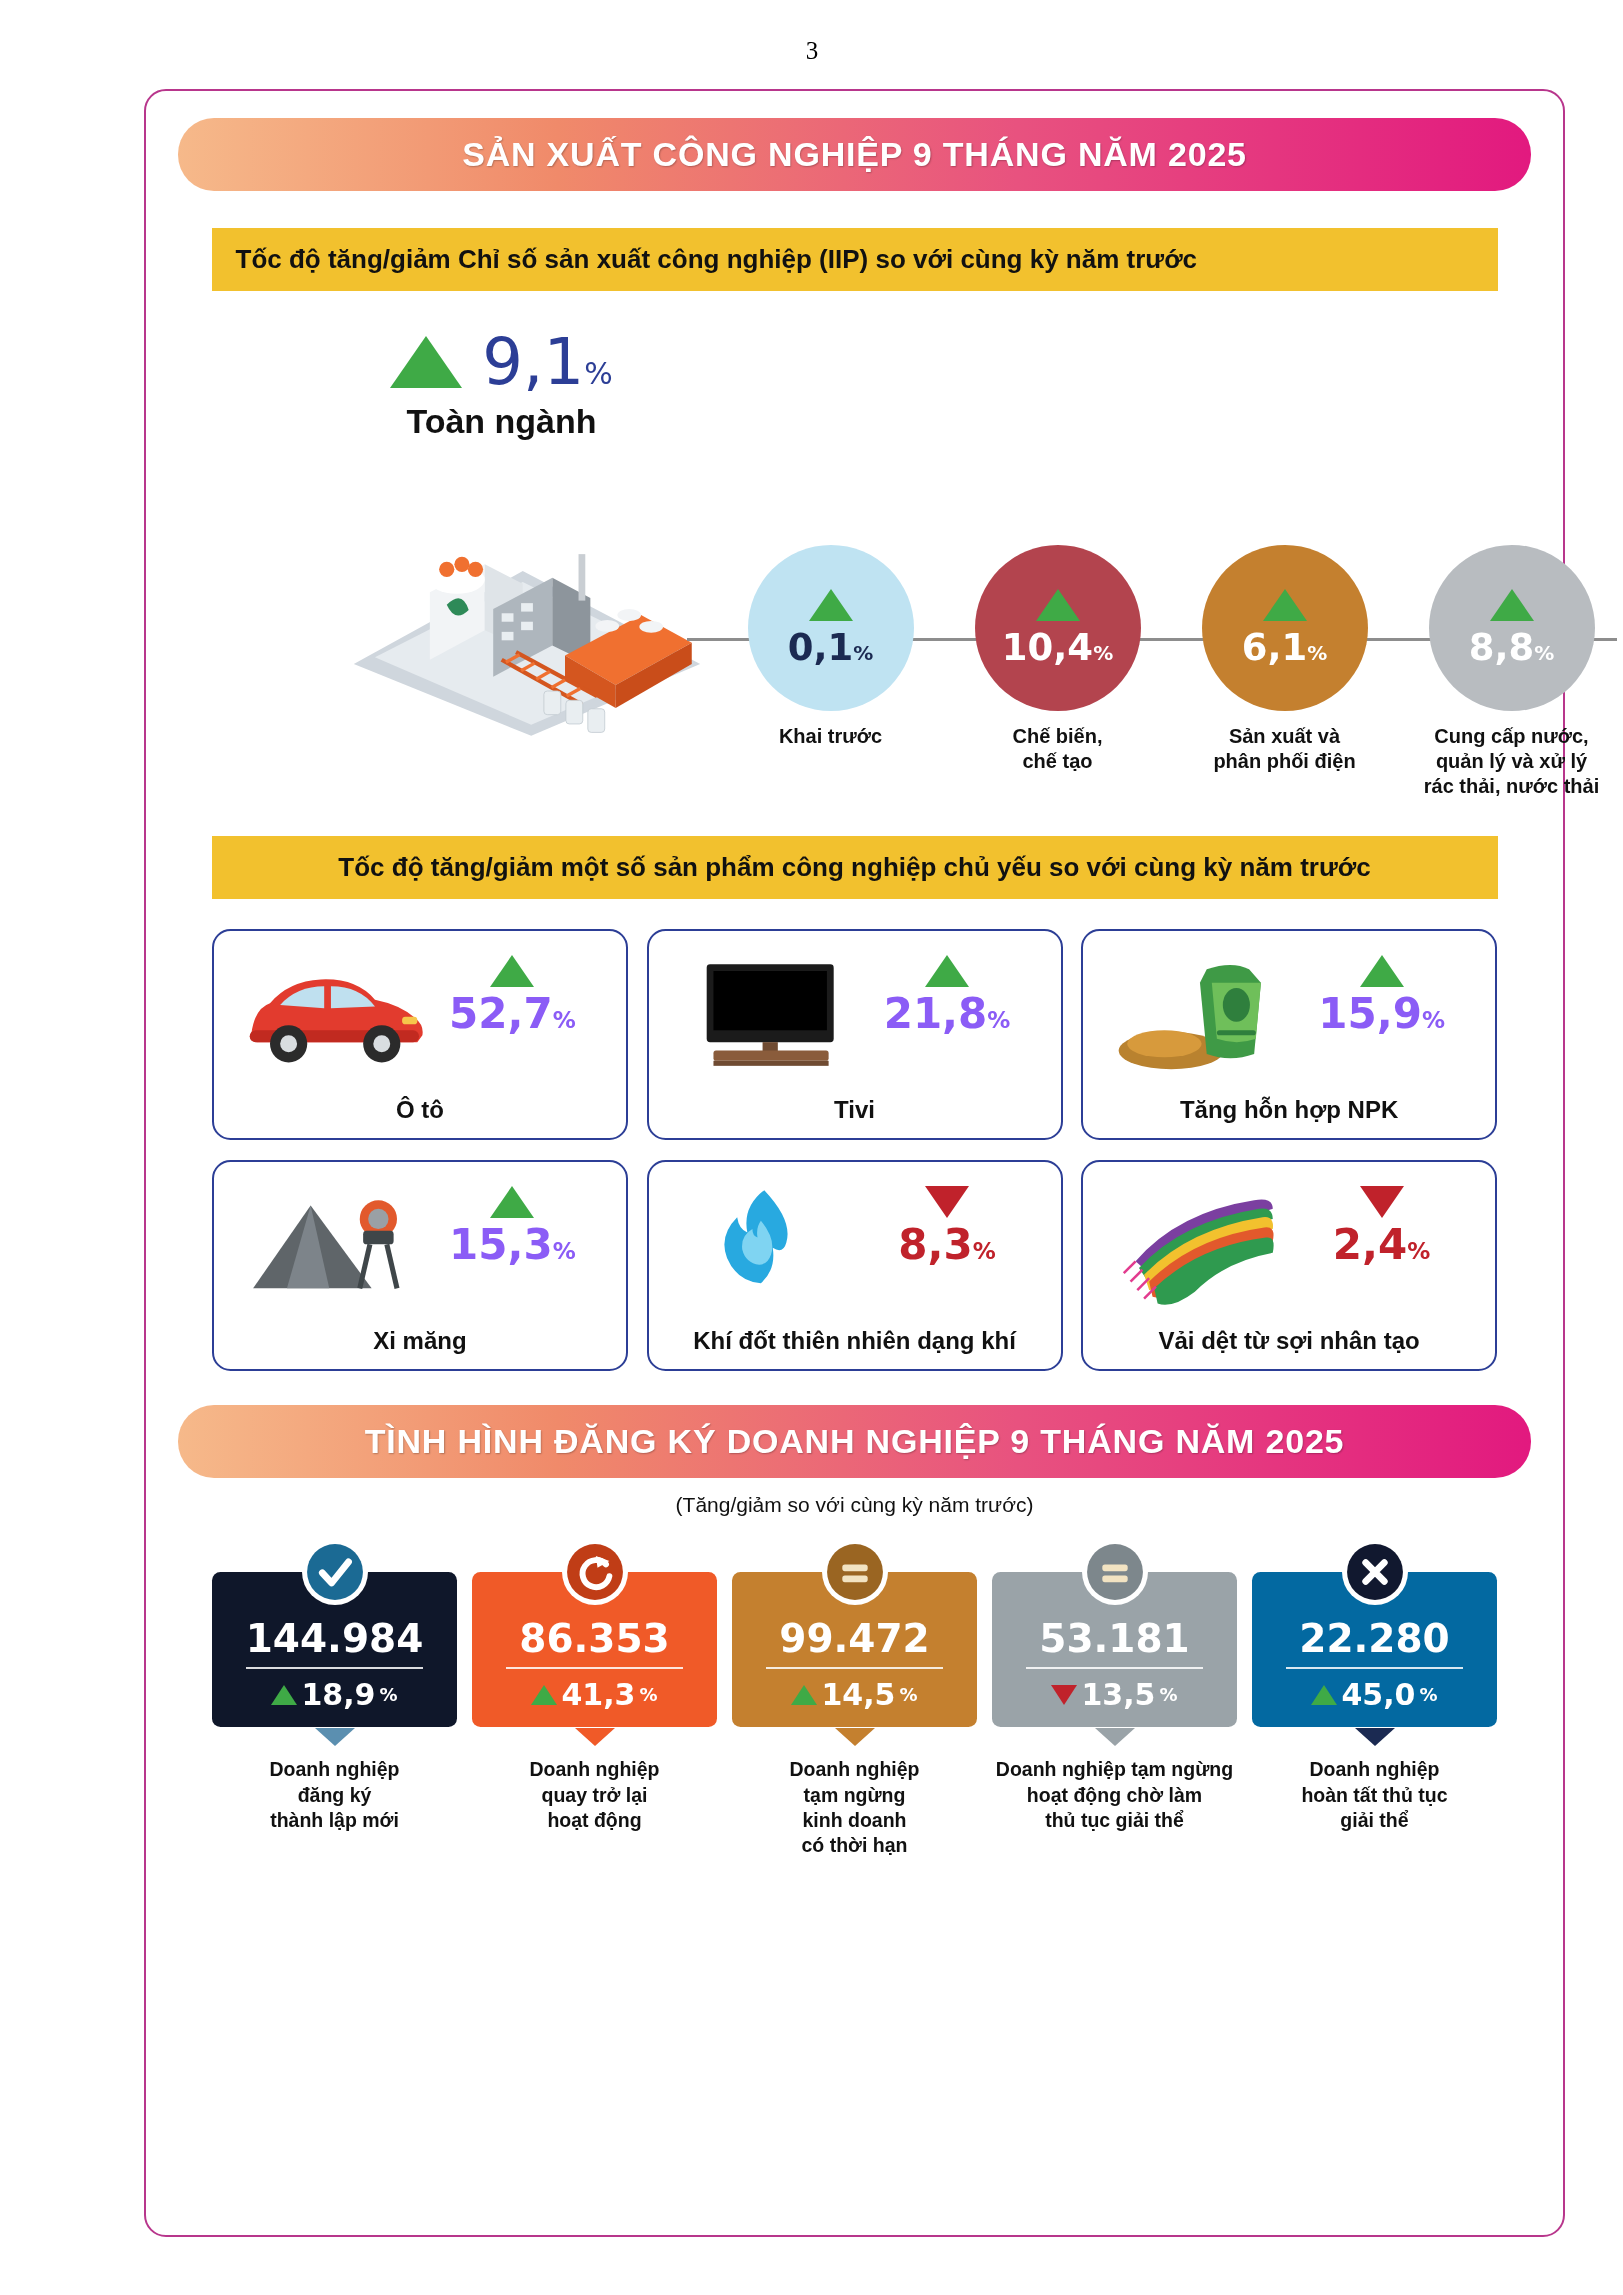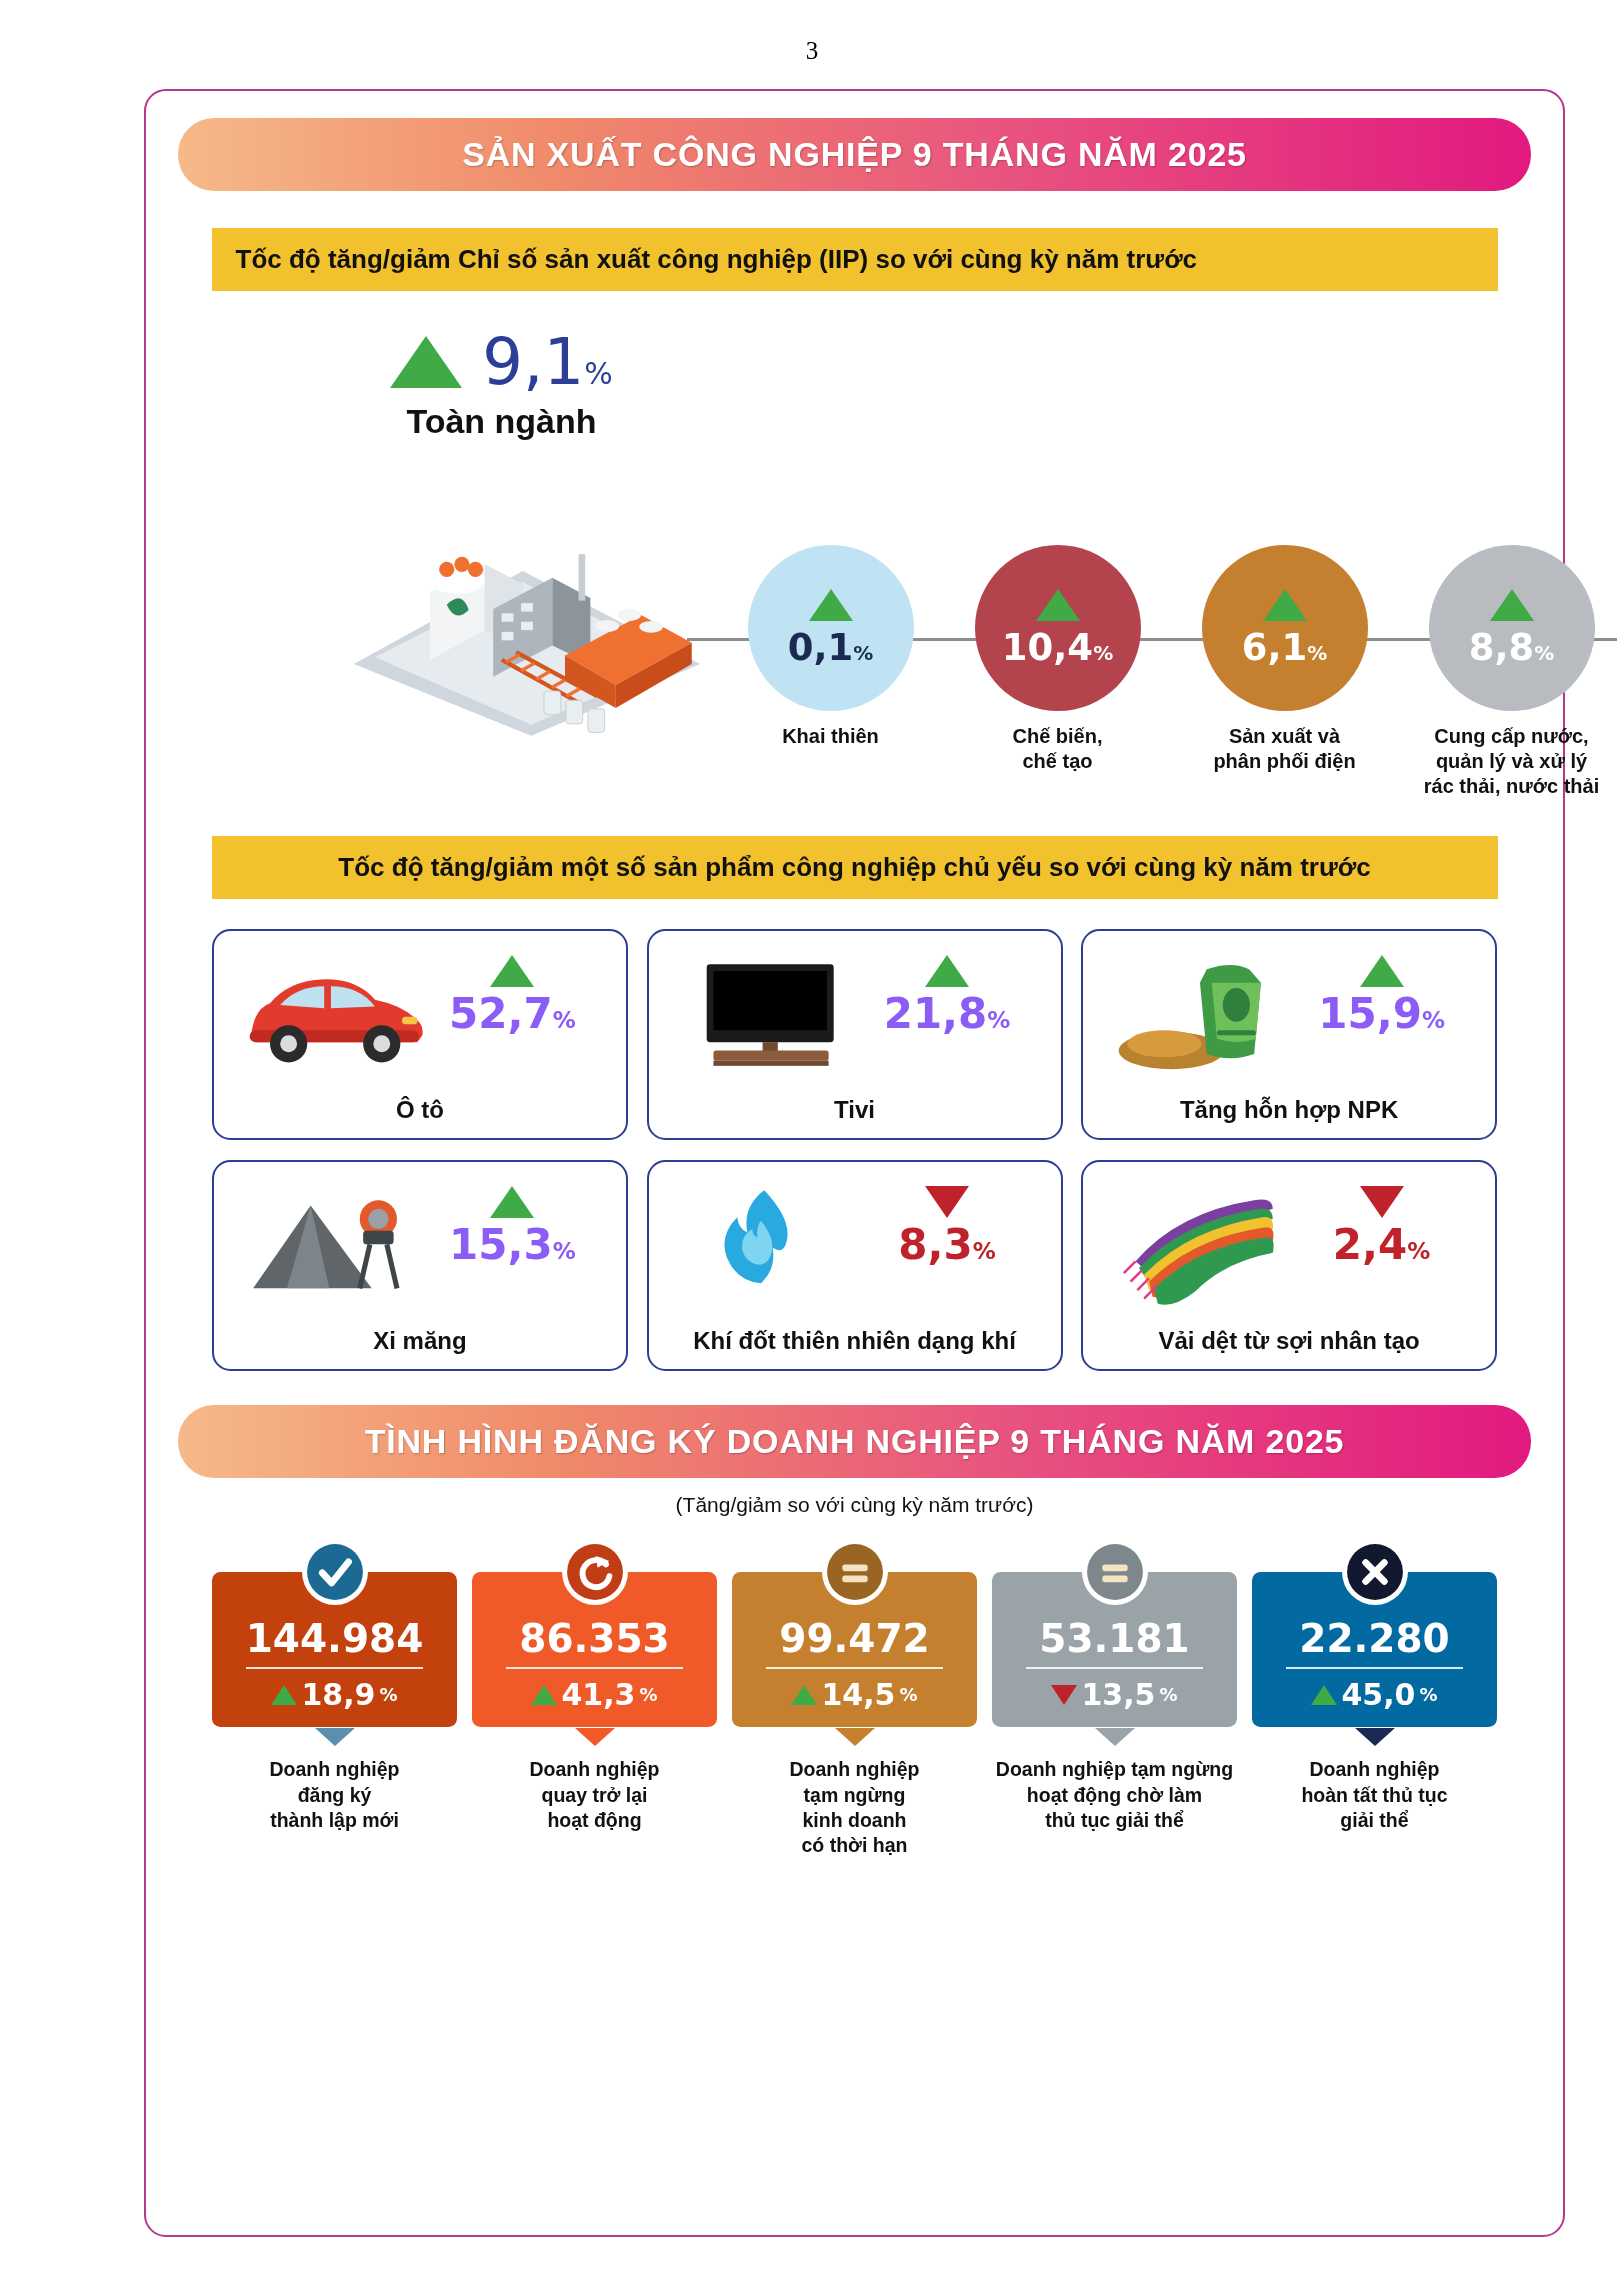--- a/index.html
+++ b/index.html
@@ -331,21 +331,21 @@
 
     <div class="connector"></div>
 
     <div class="circles">
 
       <div class="circ-item">
         <div class="circ" style="background:#bfe3f2">
           <div class="tri-up small"></div>
           <div class="num" style="color:#1b2a52"><span>0,1</span><span class="pc">%</span></div>
         </div>
-        <div class="circ-cap">Khai thiên</div>
+        <div class="circ-cap">Khai trước</div>
       </div>
 
       <div class="circ-item">
         <div class="circ" style="background:#b3444e">
           <div class="tri-up small"></div>
           <div class="num"><span>10,4</span><span class="pc">%</span></div>
         </div>
         <div class="circ-cap" style="white-space:pre-line">Chế biến,
 chế tạo</div>
       </div>
@@ -507,21 +507,21 @@
 
   <div class="ent-row">
 
     <div class="ent-col">
       <div class="ent-badge">
         <svg viewBox="0 0 78 78" width="66" height="66">
           <circle cx="39" cy="39" r="33" fill="#1b6a94"></circle>
           <path d="M24 40 l11 12 l20 -25" stroke="#fff" stroke-width="8" fill="none" stroke-linecap="round" stroke-linejoin="round"></path>
         </svg>
       </div>
-      <div class="ent-box" style="background:#c2410c">
+      <div class="ent-box" style="background:#0f172a">
         <div class="ent-num">144.984</div>
         <div class="ent-sep"></div>
         <div class="ent-delta">
           <div class="tri-up tiny"></div>
           <span>18,9</span>
             <span class="pc">%</span>
         </div>
         <div class="ent-tip" style="border-top-color:#5b8fb0; bottom:-18.6px;"></div>
       </div>
       <div class="ent-cap" style="white-space:pre-line">Doanh nghiệp

